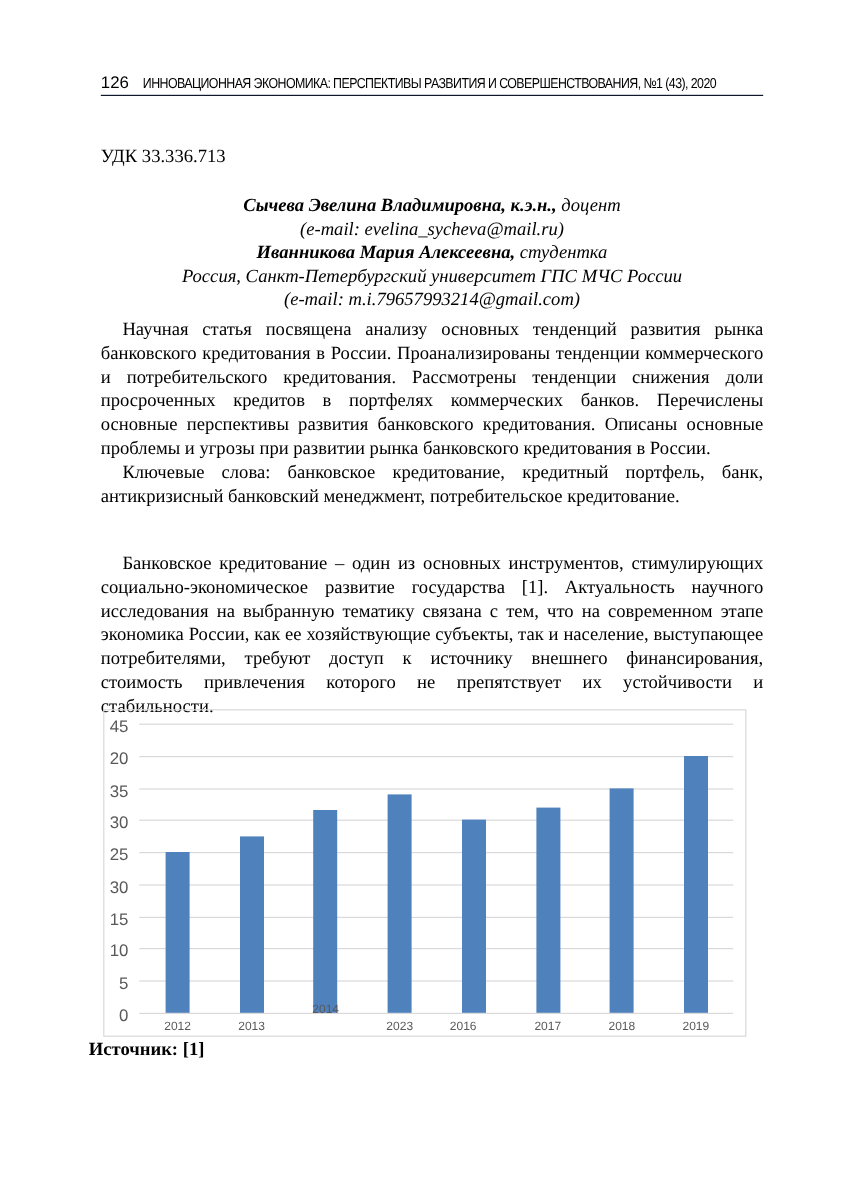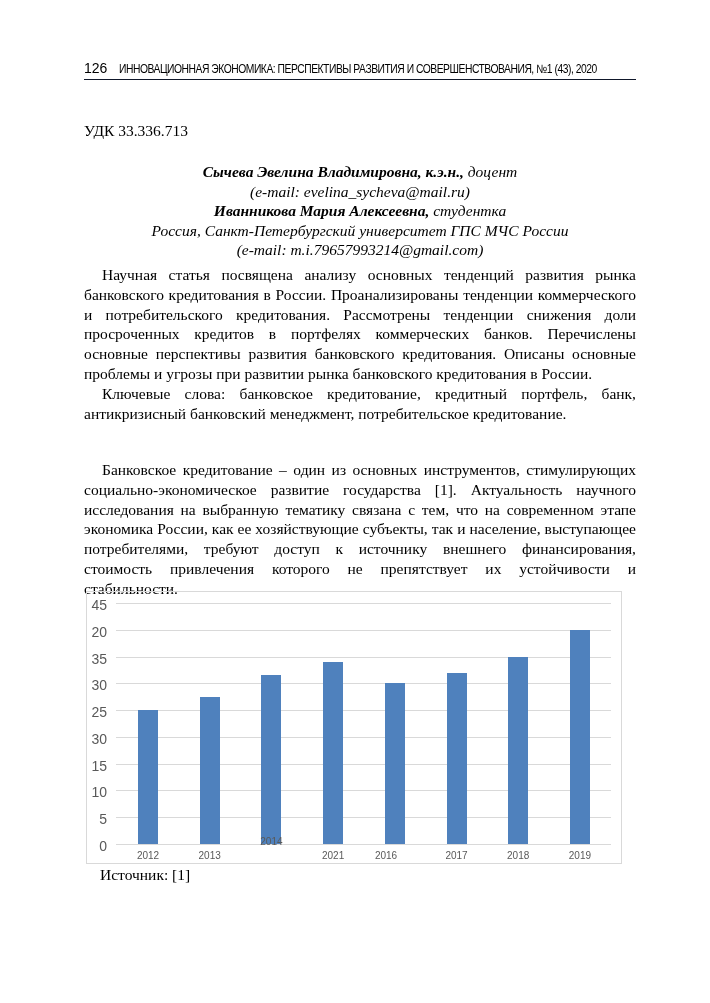--- a/index.html
+++ b/index.html
@@ -14,21 +14,21 @@
   .authors b { font-weight: bold; }
   .abstract { position: absolute; left: 84px; top: 265px; width: 552px; font-size: 15.5px; line-height: 19.8px; text-align: justify; }
   .abstract p { margin: 0; text-indent: 18px; }
   .body-text { position: absolute; left: 84px; top: 460px; width: 552px; font-size: 15.5px; line-height: 19.8px; text-align: justify; }
   .body-text p { margin: 0; text-indent: 18px; }
   .chart { position: absolute; left: 86px; top: 591px; width: 536px; height: 273px; border: 1px solid #d9d9d9; box-sizing: border-box; font-family: "Liberation Sans", sans-serif; }
   .grid-line { position: absolute; left: 29px; width: 495px; height: 1px; background: #d9d9d9; }
   .tick { position: absolute; left: 0; width: 20px; text-align: right; font-size: 14px; color: #595959; }
   .bar { position: absolute; width: 20px; background: #4f81bd; }
   .xlabel { position: absolute; width: 40px; text-align: center; font-size: 10px; color: #595959; }
-  .source { position: absolute; left: 100px; top: 866px; font-size: 15.5px; }
+  .source { position: absolute; left: 74px; top: 866px; font-size: 15.5px; font-weight: bold; }
   .caption { position: absolute; left: 84px; top: 886px; width: 552px; text-align: center; font-size: 15.5px; line-height: 19.5px; }
 </style>
 </head>
 <body>
 
 <div class="page">
 
   <div class="running-header">
     <span class="pg">126</span><span class="jt">ИННОВАЦИОННАЯ ЭКОНОМИКА: ПЕРСПЕКТИВЫ РАЗВИТИЯ И СОВЕРШЕНСТВОВАНИЯ, №1 (43), 2020</span>
   </div>
@@ -74,21 +74,21 @@
       <div class="tick" style="top: 31.7778px;">20</div>
       <div class="grid-line" style="top: 11px;"></div>
       <div class="tick" style="top: 5px;">45</div>
       <div class="bar" style="left: 51px; top: 118.111px; height: 133.889px; background: rgb(79, 129, 189);"></div>
       <div class="xlabel" style="left: 41px; top: 258px;">2012</div>
       <div class="bar" style="left: 112.7px; top: 104.722px; height: 147.278px; background: rgb(79, 129, 189);"></div>
       <div class="xlabel" style="left: 102.7px; top: 258px;">2013</div>
       <div class="bar" style="left: 174.4px; top: 83.3px; height: 168.7px; background: rgb(79, 129, 189);"></div>
       <div class="xlabel" style="left: 164.4px; top: 244px;">2014</div>
       <div class="bar" style="left: 236.1px; top: 69.9111px; height: 182.089px; background: rgb(79, 129, 189);"></div>
-      <div class="xlabel" style="left: 226.1px; top: 258px;">2021</div>
+      <div class="xlabel" style="left: 226.1px; top: 258px;">2023</div>
       <div class="bar" style="left: 297.8px; top: 91.3333px; height: 160.667px; background: rgb(79, 129, 189);"></div>
       <div class="xlabel" style="left: 279px; top: 258px;">2016</div>
       <div class="bar" style="left: 359.5px; top: 80.6222px; height: 171.378px; background: rgb(79, 129, 189);"></div>
       <div class="xlabel" style="left: 349.5px; top: 258px;">2017</div>
       <div class="bar" style="left: 421.2px; top: 64.5556px; height: 187.444px; background: rgb(79, 129, 189);"></div>
       <div class="xlabel" style="left: 411.2px; top: 258px;">2018</div>
       <div class="bar" style="left: 482.9px; top: 37.7778px; height: 214.222px; background: rgb(79, 129, 189);"></div>
       <div class="xlabel" style="left: 472.9px; top: 258px;">2019</div>
     </div>
 

